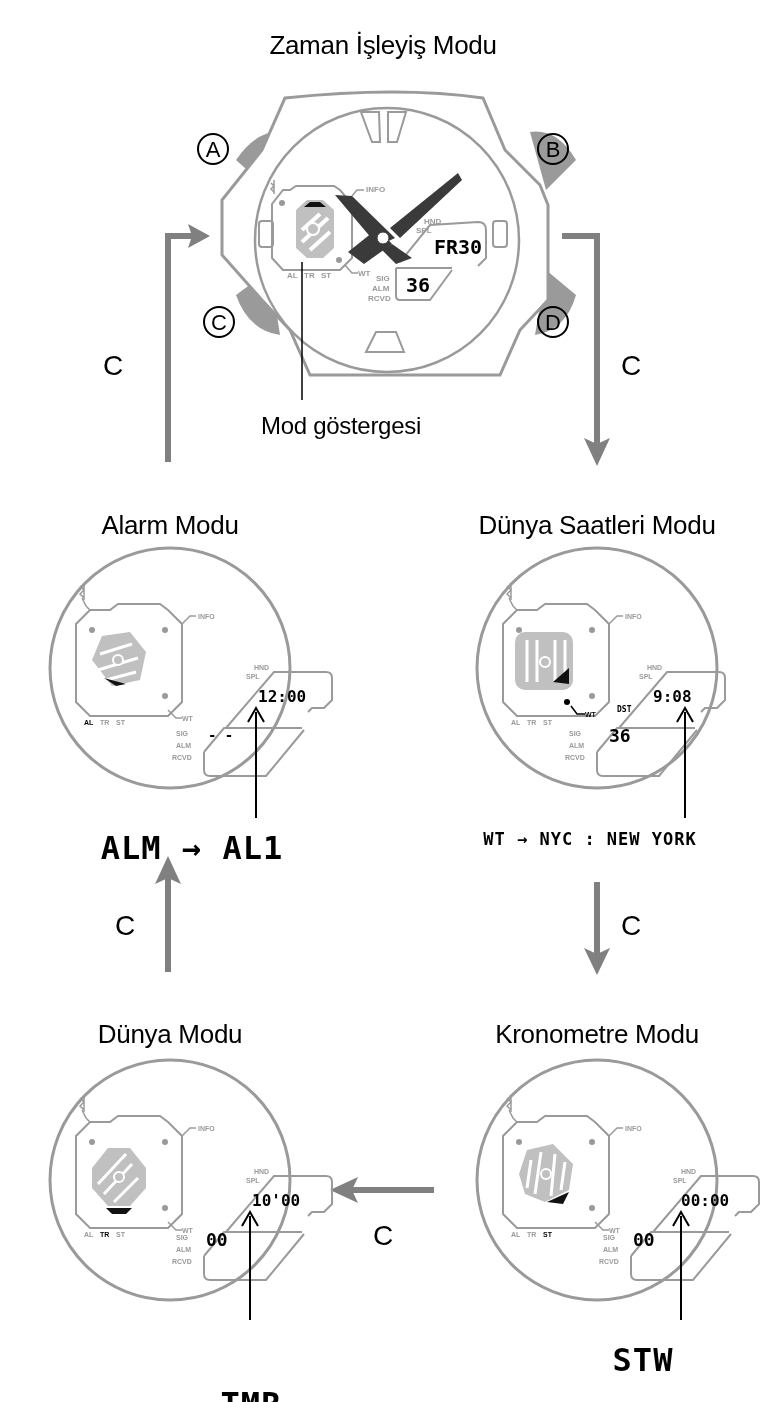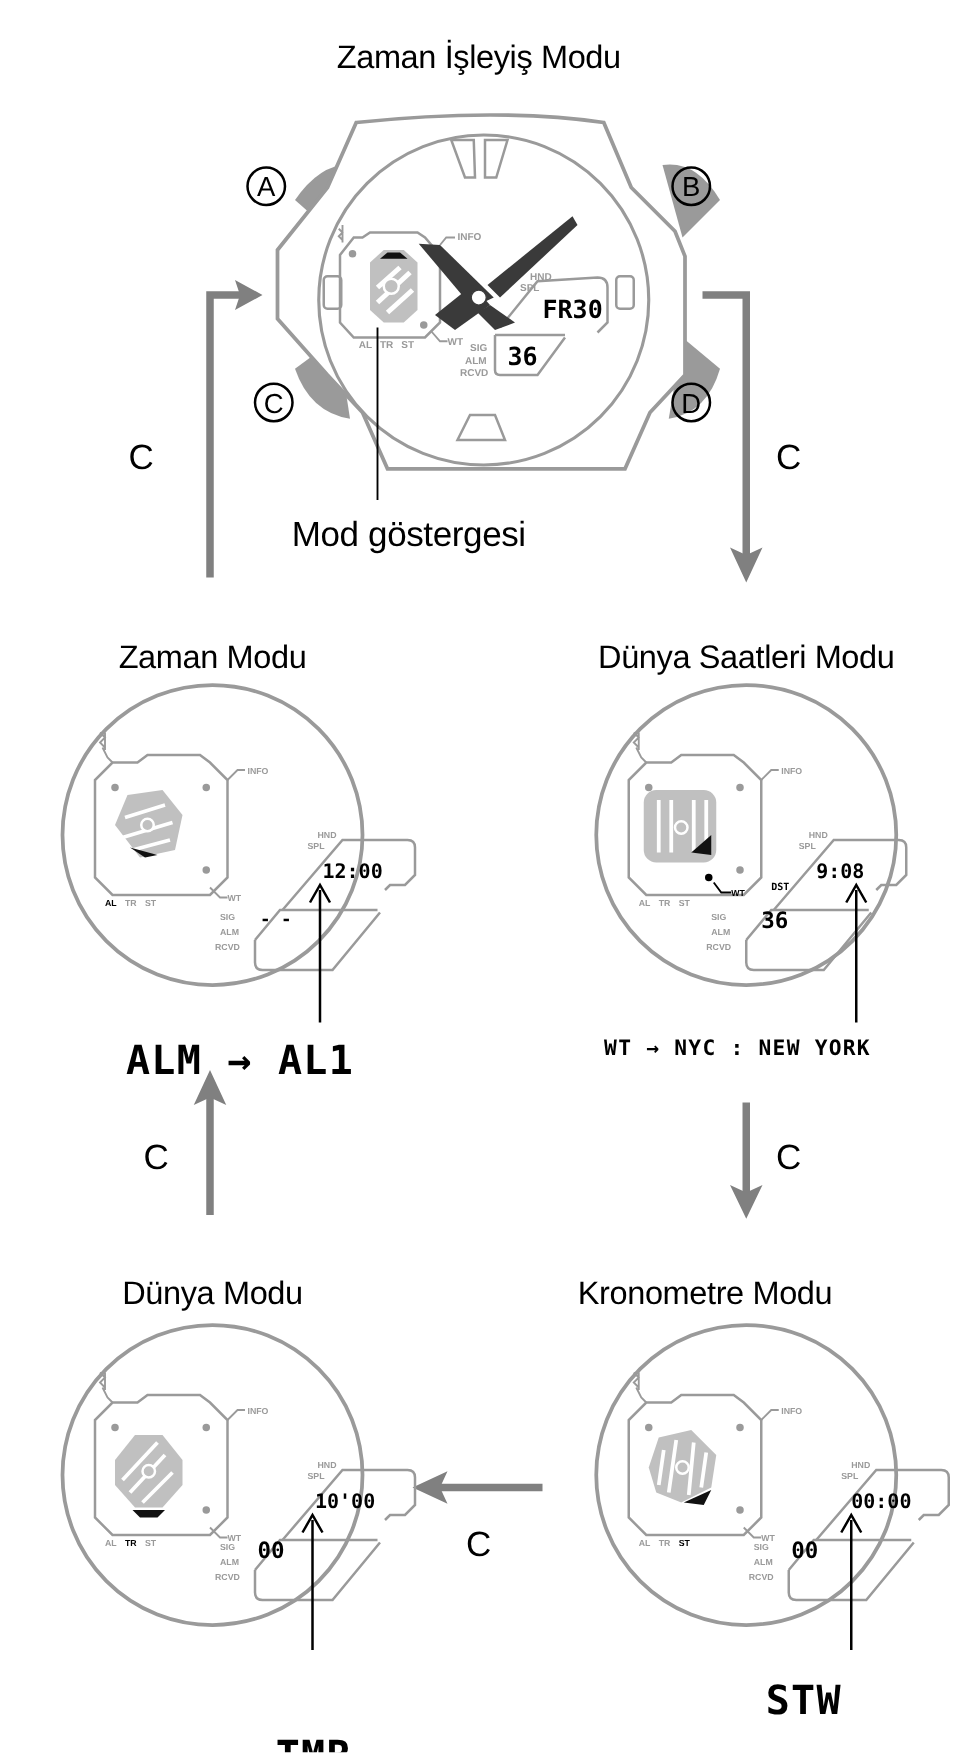--- a/index.html
+++ b/index.html
@@ -11,25 +11,25 @@
   .tiny{font-family:"Liberation Sans",sans-serif;font-size:7px;font-weight:bold;fill:#9a9a9a;}
   .tiny-top{font-family:"Liberation Sans",sans-serif;font-size:8px;font-weight:bold;fill:#9a9a9a;}
   .lcd{font-family:"DejaVu Sans Mono",monospace;font-weight:bold;fill:#000;}
 </style>
 </head>
 <body>
 
 <div id="stage">
 
   <div class="title" style="left:383px;top:30px;">Zaman İşleyiş Modu</div>
-  <div class="title" style="left:170px;top:510px;">Zaman Modu</div>
+  <div class="title" style="left:170px;top:510px;">Alarm Modu</div>
   <div class="title" style="left:597px;top:510px;">Dünya Saatleri Modu</div>
   <div class="title" style="left:170px;top:1019px;">Dünya Modu</div>
-  <div class="title" style="left:564px;top:1019px;">Kronometre Modu</div>
-  <div class="title" style="left:327px;top:412px;font-size:28px;">Mod göstergesi</div>
+  <div class="title" style="left:597px;top:1019px;">Kronometre Modu</div>
+  <div class="title" style="left:341px;top:412px;font-size:24px;">Mod göstergesi</div>
 
   <div class="clabel" style="left:113px;top:366px;">C</div>
   <div class="clabel" style="left:631px;top:366px;">C</div>
   <div class="clabel" style="left:125px;top:926px;">C</div>
   <div class="clabel" style="left:631px;top:926px;">C</div>
   <div class="clabel" style="left:383px;top:1236px;">C</div>
 
   <div class="lcdlabel" style="left:192px;top:829px;">ALM → AL1</div>
   <div class="lcdlabel" style="left:590px;top:829px;font-size:17px;">WT → NYC : NEW  YORK</div>
   <div class="lcdlabel" style="left:251px;top:1341px;margin-top:44px;">TMR</div>

